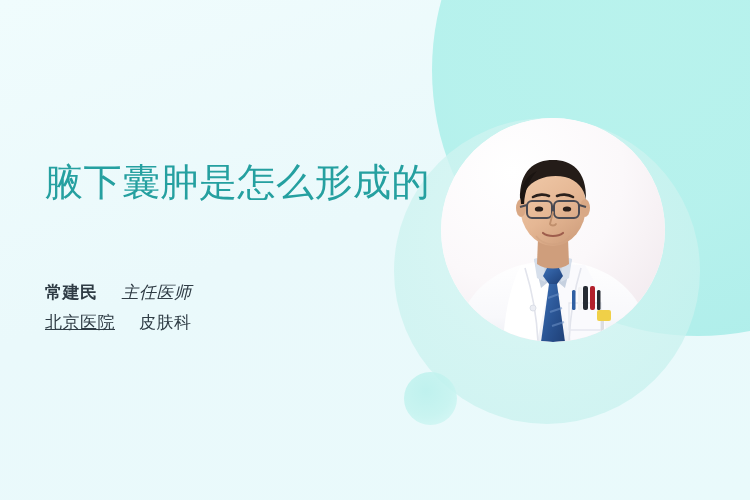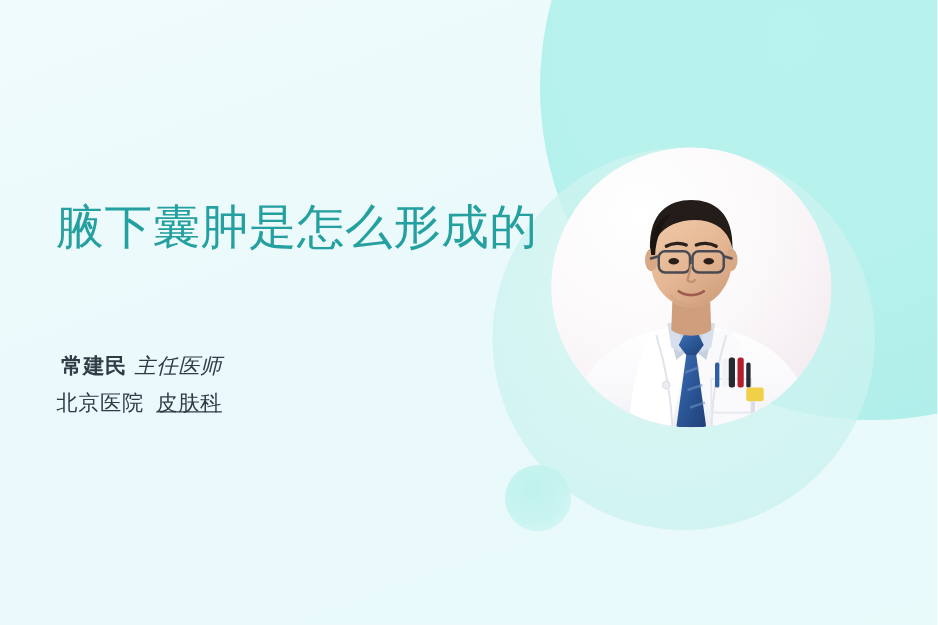--- a/index.html
+++ b/index.html
@@ -11,21 +11,20 @@
     font-family: "Liberation Sans", "DejaVu Sans", sans-serif;
   }
 
   
   #slide {
     position: relative;
     width: 750px;
     height: 500px;
     overflow: hidden;
     background: linear-gradient(160deg, #f0fcfd 0%, #eaf9fb 45%, #e9fafb 100%);
-    text-align: right;
   }
 
   
   .deco {
     position: absolute;
     border-radius: 50%;
     pointer-events: none;
   }
 
   #blob-large {
@@ -95,26 +94,26 @@
     left: 45px;
     top: 278px;
     font-size: 17px;
     line-height: 30px;
     color: #2f3c45;
     white-space: nowrap;
   }
   #byline .row { display: block; }
   #doctor-name {
     font-weight: 700;
-    margin-right: 6px;
+    margin-right: 24px;
     letter-spacing: 0.5px;
   }
   #doctor-title { font-weight: 400; letter-spacing: 0.5px; font-style: italic; }
-  #hospital { letter-spacing: 0.5px; }
-  #department { margin-left: 10px; letter-spacing: 0.5px; text-decoration: underline; }
+  #hospital { letter-spacing: 0.5px; text-decoration: underline; }
+  #department { margin-left: 24px; letter-spacing: 0.5px; }
 </style>
 </head>
 <body>
 
 <div id="slide">
 
   <div id="blob-large" class="deco"></div>
   <div id="blob-medium" class="deco"></div>
 
   <div id="portrait-circle">

